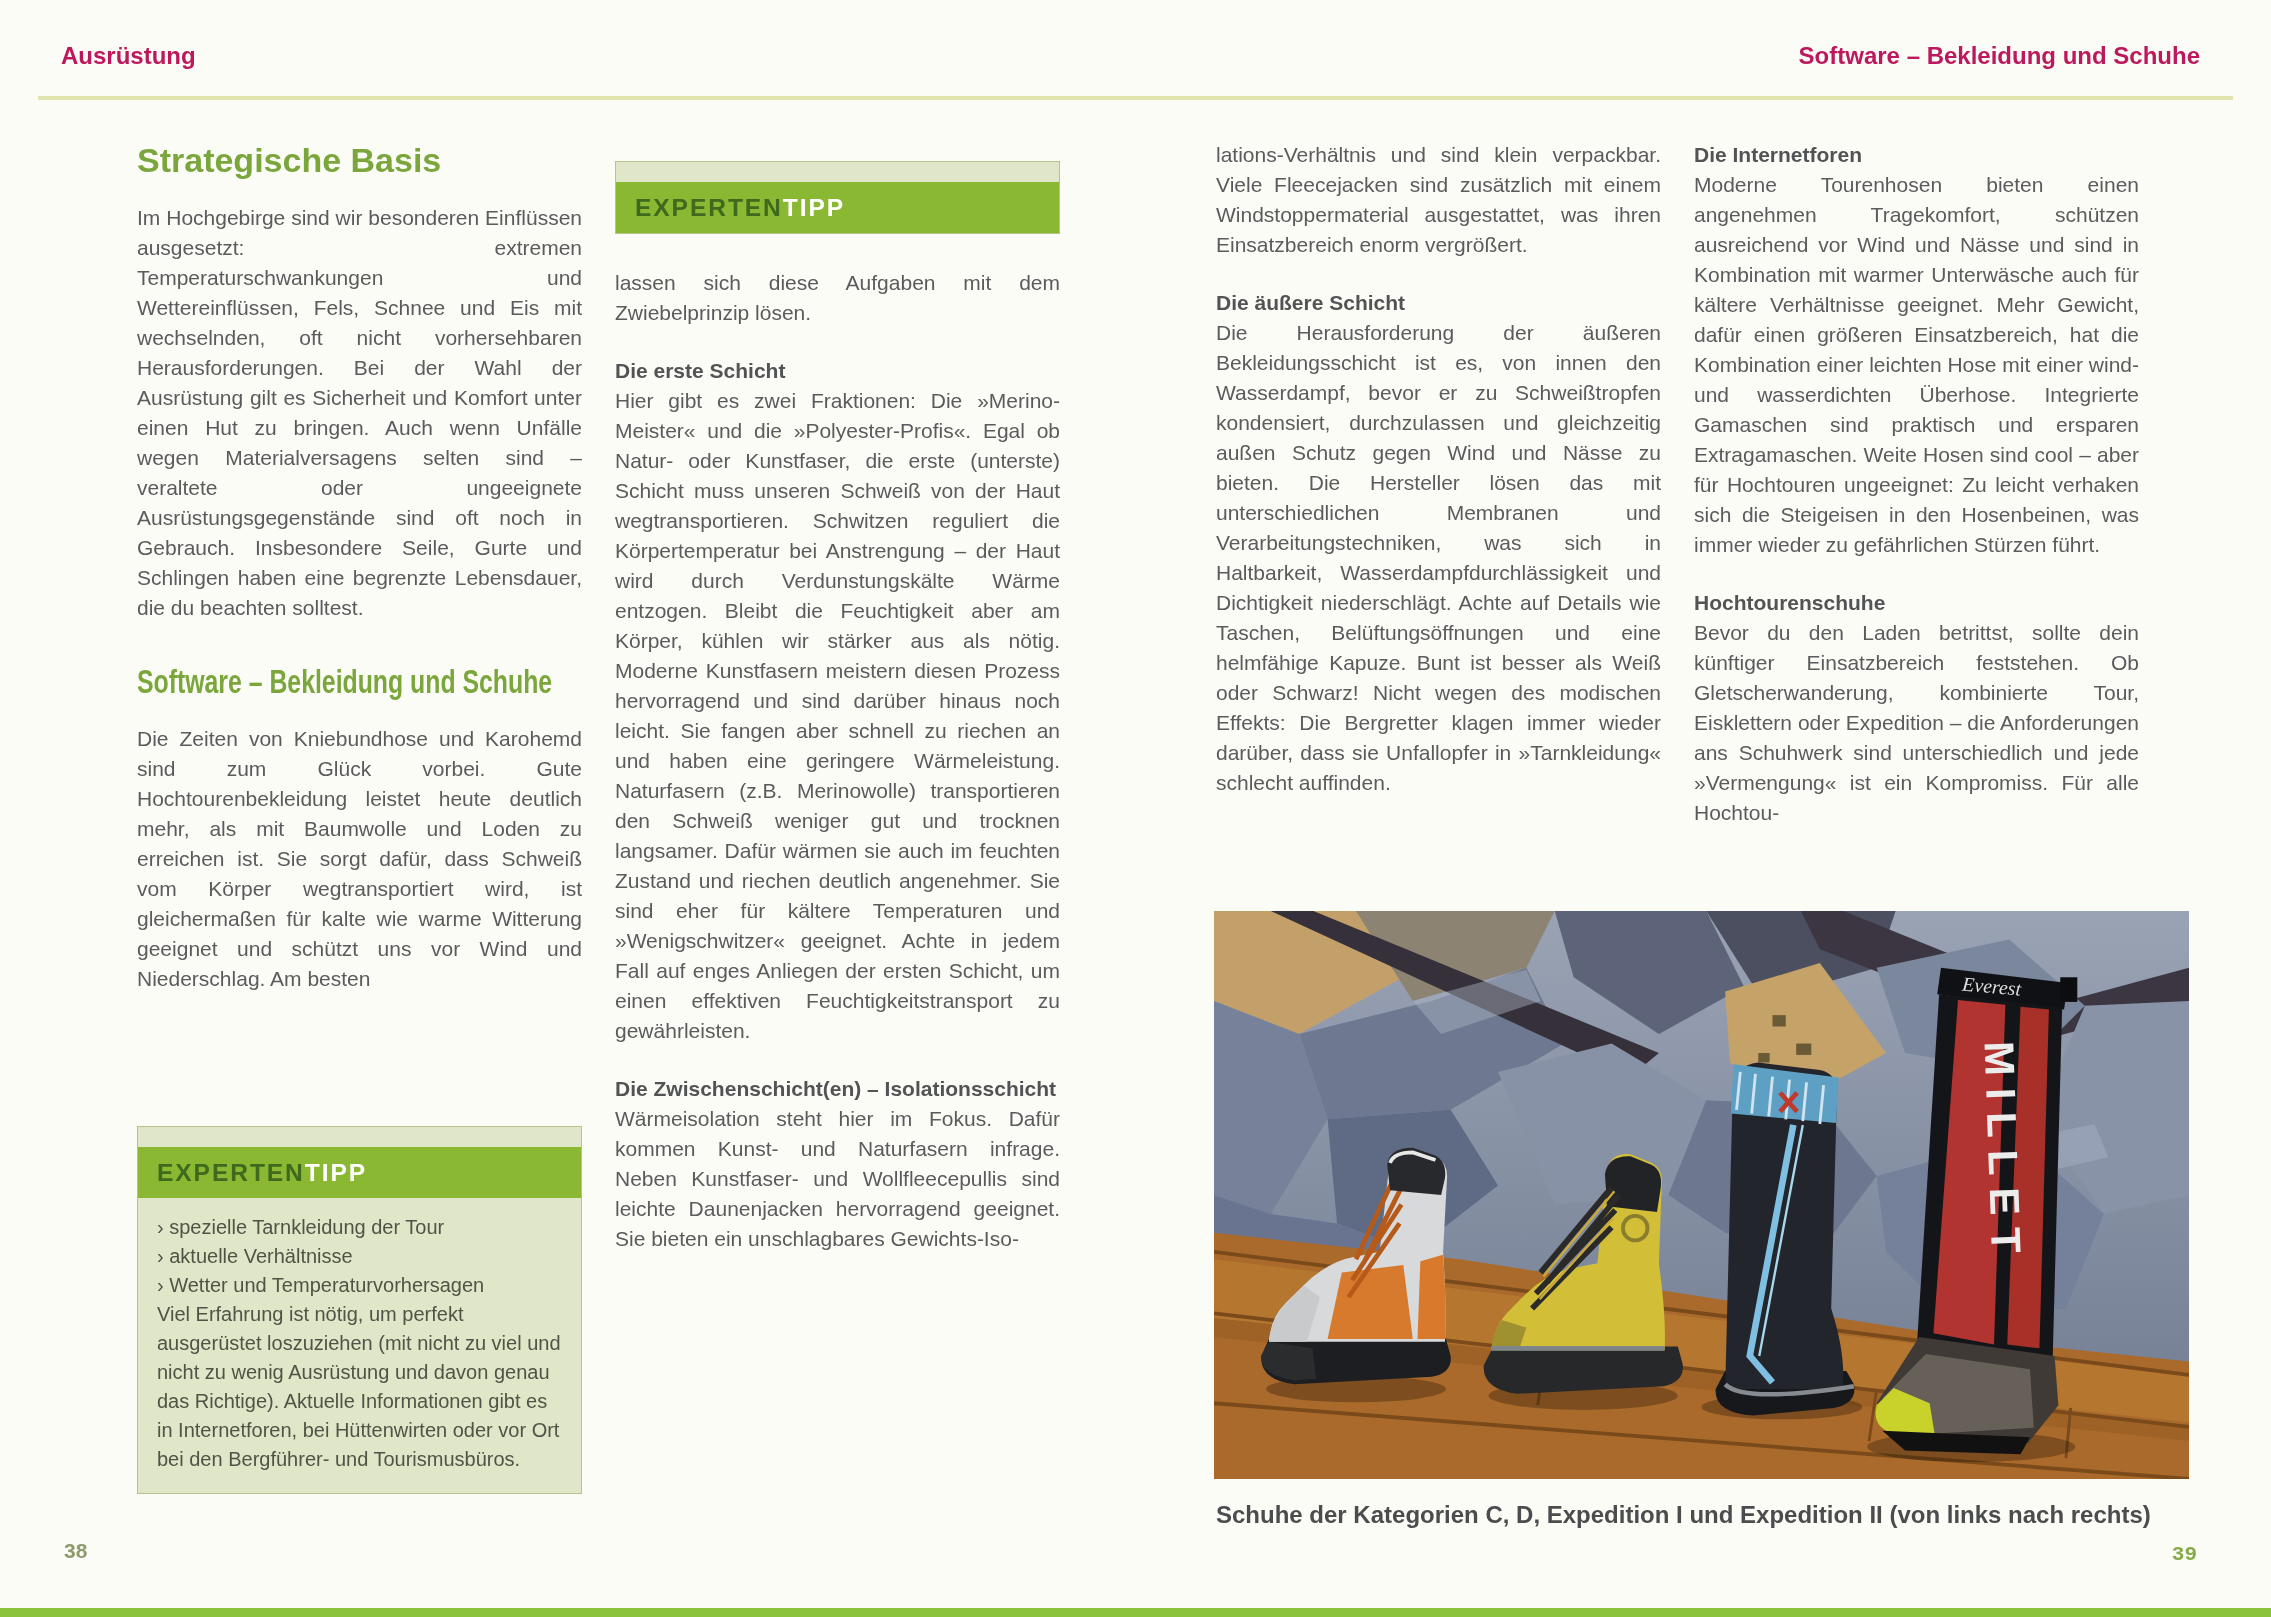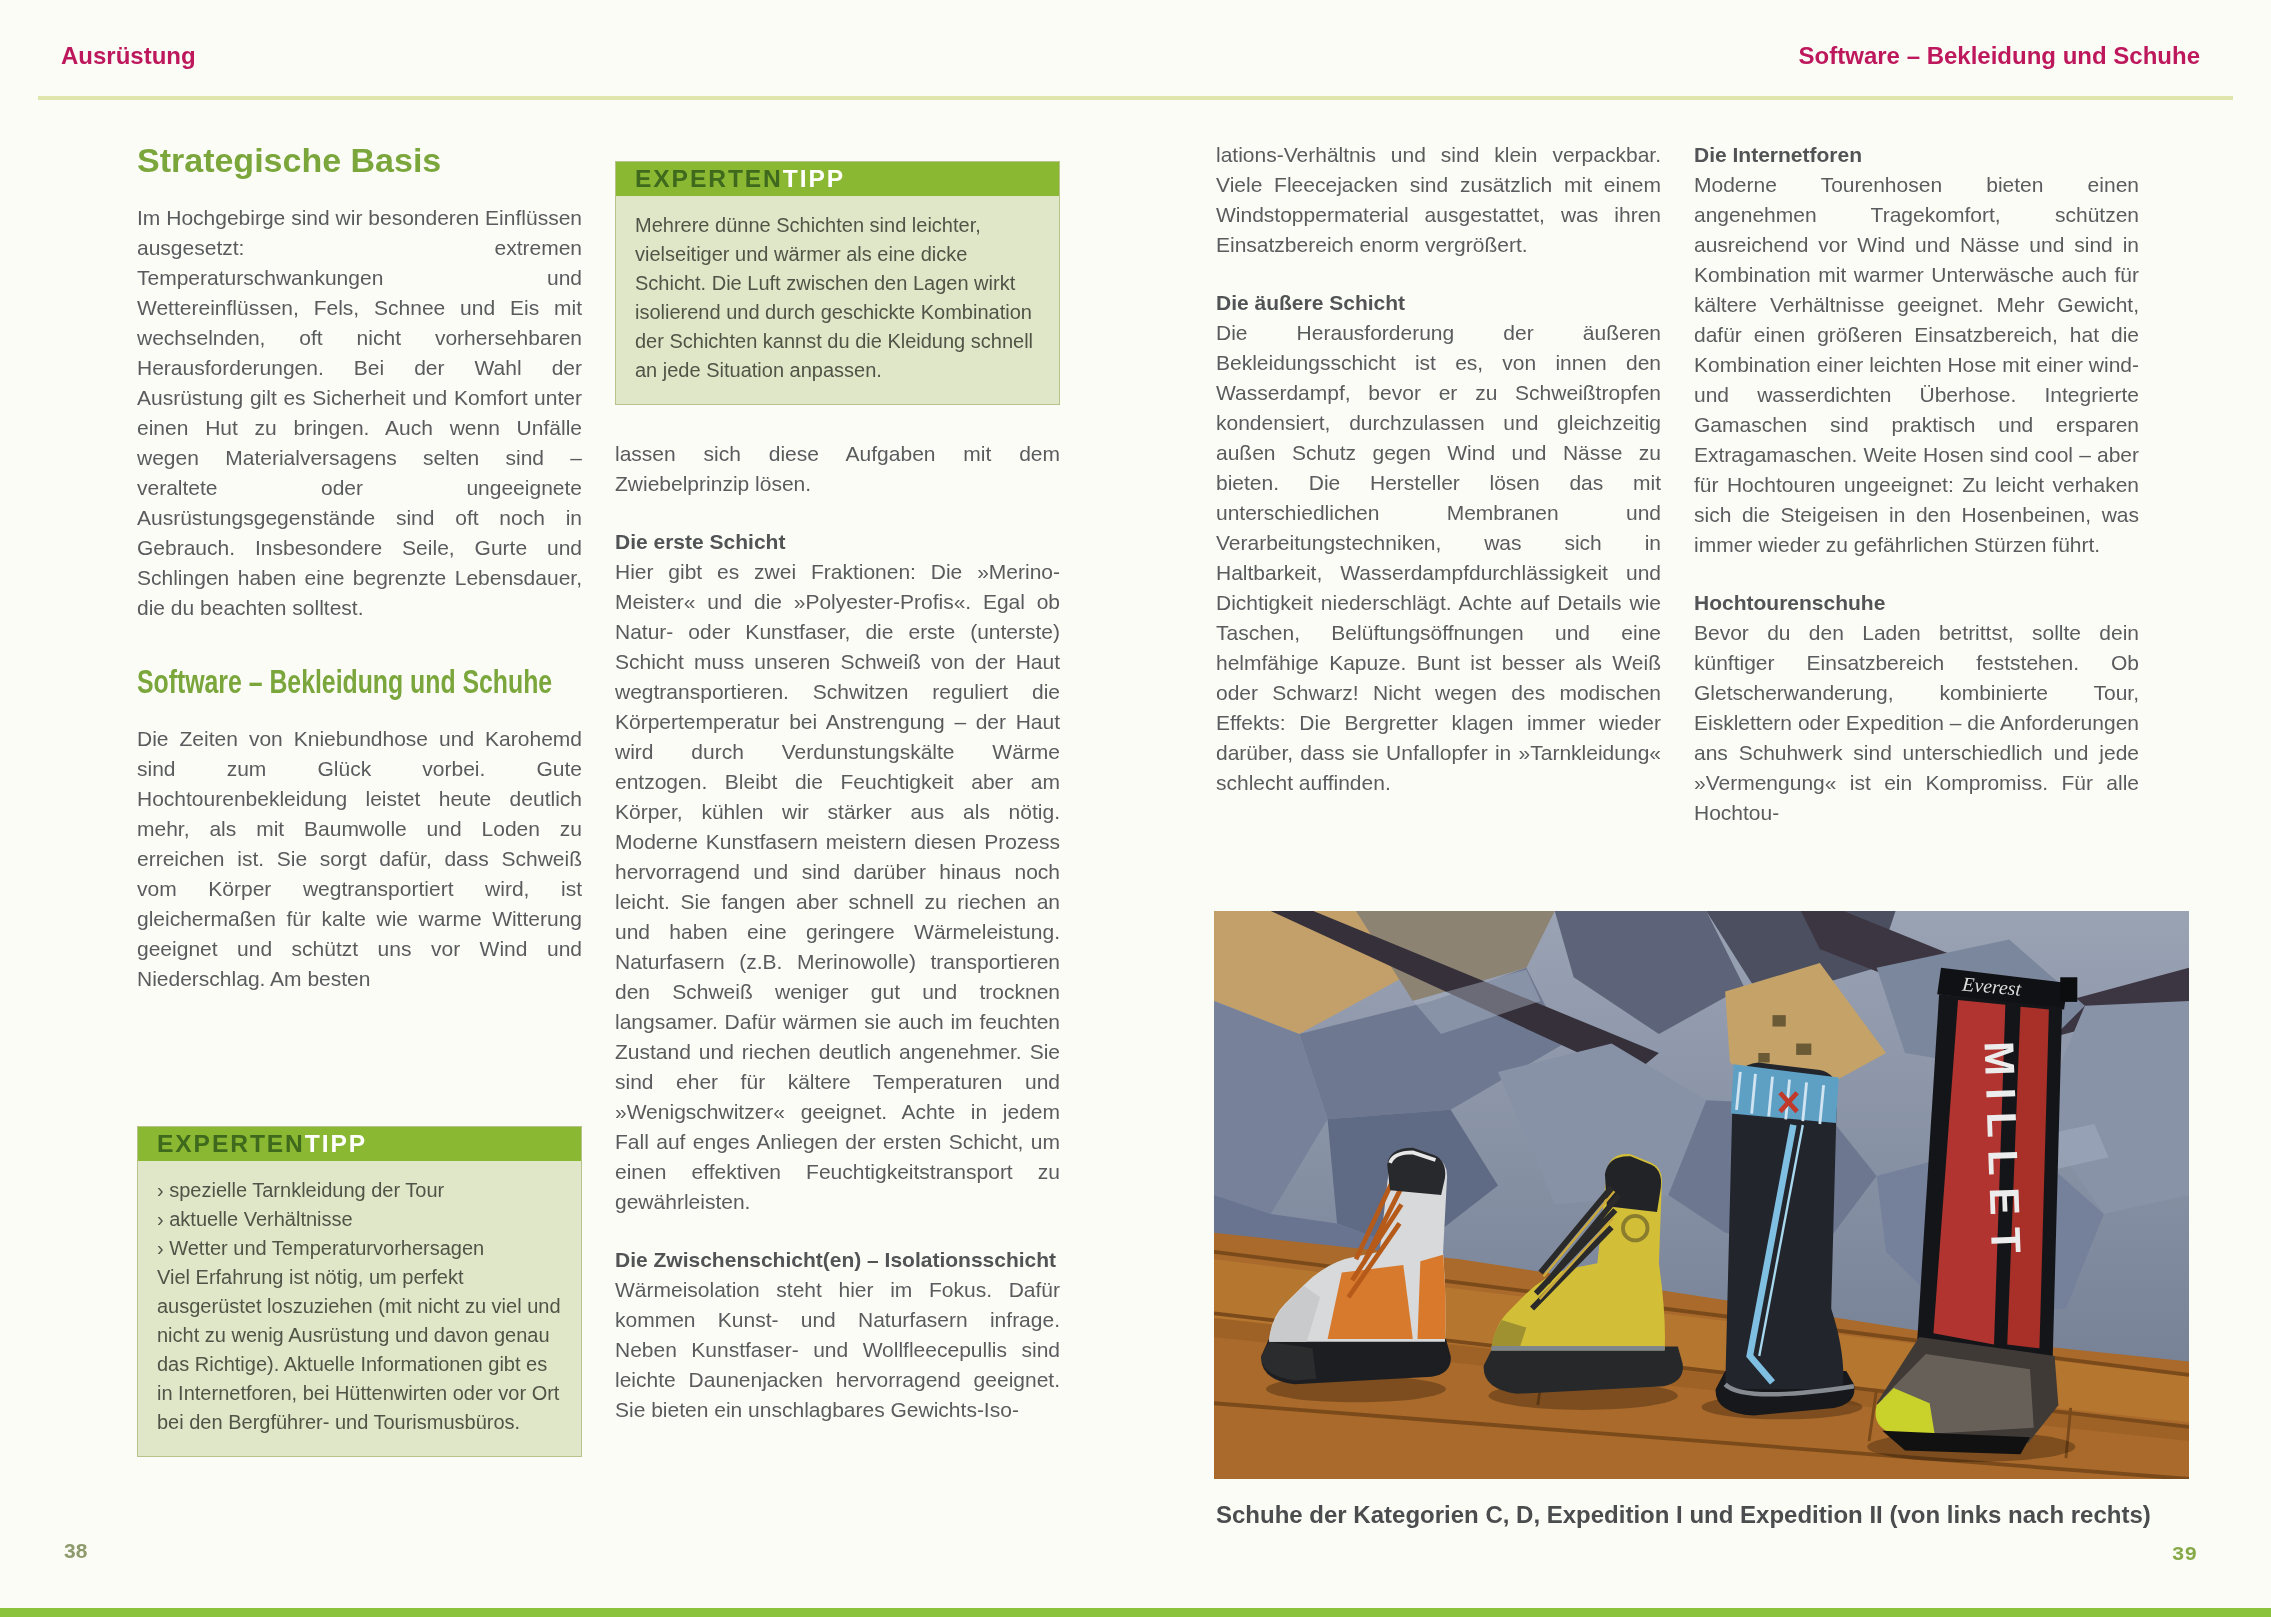--- a/index.html
+++ b/index.html
@@ -26,22 +26,22 @@
   #col3{left:1216px;top:140px;}
   #col4{left:1694px;top:140px;}
   .h-green{color:#7aa63c;font-size:34px;line-height:40px;font-weight:bold;margin:0 0 23px 0;text-align:left;white-space:nowrap;}
   .h-green .condensed{display:inline-block;transform:scaleX(0.73);transform-origin:left center;}
   .sub{font-weight:bold;color:#515355;text-align:left;margin:28px 0 0 0;}
   .para{margin:0;}
   .gap-top{margin-top:38px;}
 
   
   .tipbox{background:#e0e7c9;border:1.9px solid #b7c28c;box-sizing:border-box;width:445px;}
-  .tipbar{background:#8bb832;height:34px;display:flex;align-items:center;padding:0 19px;
-          font-size:24.6px;font-weight:bold;letter-spacing:1.9px;}
+  .tipbar{background:#8bb832;height:51px;display:flex;align-items:center;padding:0 19px;
+          font-size:24.6px;font-weight:bold;letter-spacing:1.9px;margin-top:20px;}
   .tipbar .dark{color:#3f6a1d;}
   .tipbar .lite{color:#ffffff;}
   .tipbody{padding:15px 19px 19px 19px;font-size:20px;line-height:29px;color:#4f5446;text-align:left;}
   .tipbody p{margin:0;}
   #tip1{position:absolute;left:137px;top:1126px;}
   #col2 .tipbox{margin-bottom:34px;}
 
   
   #photo{position:absolute;left:1214px;top:911px;width:975px;height:568px;}
   #caption{position:absolute;left:1216px;top:1501px;width:946px;
@@ -72,23 +72,20 @@
     <p>› Wetter und Temperaturvorhersagen</p>
     <p>Viel Erfahrung ist nötig, um perfekt ausgerüstet loszuziehen (mit nicht zu viel und nicht zu wenig Ausrüstung und davon genau das Richtige). Aktuelle Informationen gibt es in Internetforen, bei Hüttenwirten oder vor Ort bei den Bergführer- und Tourismusbüros.</p>
   </div>
 </div>
 
 <div class="col" id="col2">
   <div class="tipbox">
     <div class="tipbar">
       <span class="dark">EXPERTEN</span>
         <span class="lite">TIPP</span>
-    </div>
-    <div class="tipbody">
-      <p>Mehrere dünne Schichten sind leichter, vielseitiger und wärmer als eine dicke Schicht. Die Luft zwischen den Lagen wirkt isolierend und durch geschickte Kombination der Schichten kannst du die Kleidung schnell an jede Situation anpassen.</p>
     </div>
   </div>
   <p class="para">lassen sich diese Aufgaben mit dem Zwiebelprinzip lösen.</p>
   <p class="sub">Die erste Schicht</p>
   <p class="para">Hier gibt es zwei Fraktionen: Die »Merino-Meister« und die »Polyester-Profis«. Egal ob Natur- oder Kunstfaser, die erste (unterste) Schicht muss unseren Schweiß von der Haut wegtransportieren. Schwitzen reguliert die Körpertemperatur bei Anstrengung – der Haut wird durch Verdunstungskälte Wärme entzogen. Bleibt die Feuchtigkeit aber am Körper, kühlen wir stärker aus als nötig. Moderne Kunstfasern meistern diesen Prozess hervorragend und sind darüber hinaus noch leicht. Sie fangen aber schnell zu riechen an und haben eine geringere Wärmeleistung. Naturfasern (z.B. Merinowolle) transportieren den Schweiß weniger gut und trocknen langsamer. Dafür wärmen sie auch im feuchten Zustand und riechen deutlich angenehmer. Sie sind eher für kältere Temperaturen und »Wenigschwitzer« geeignet. Achte in jedem Fall auf enges Anliegen der ersten Schicht, um einen effektiven Feuchtigkeitstransport zu gewährleisten.</p>
   <p class="sub">Die Zwischenschicht(en) – Isolationsschicht</p>
   <p class="para">Wärmeisolation steht hier im Fokus. Dafür kommen Kunst- und Naturfasern infrage. Neben Kunstfaser- und Wollfleecepullis sind leichte Daunenjacken hervorragend geeignet. Sie bieten ein unschlagbares Gewichts-Iso-</p>
 </div>
 
 <div class="col" id="col3">

